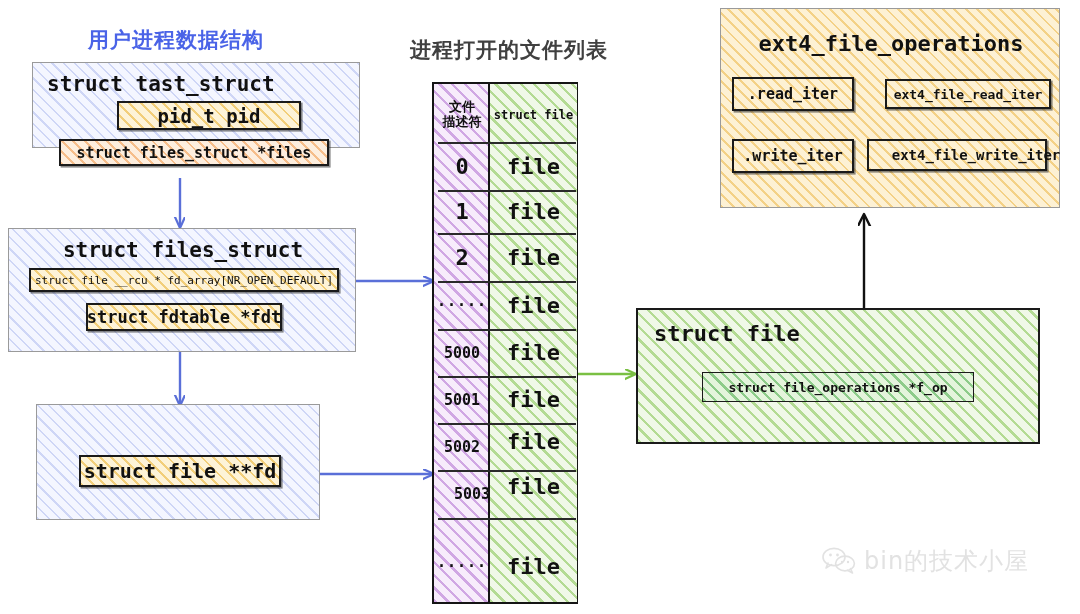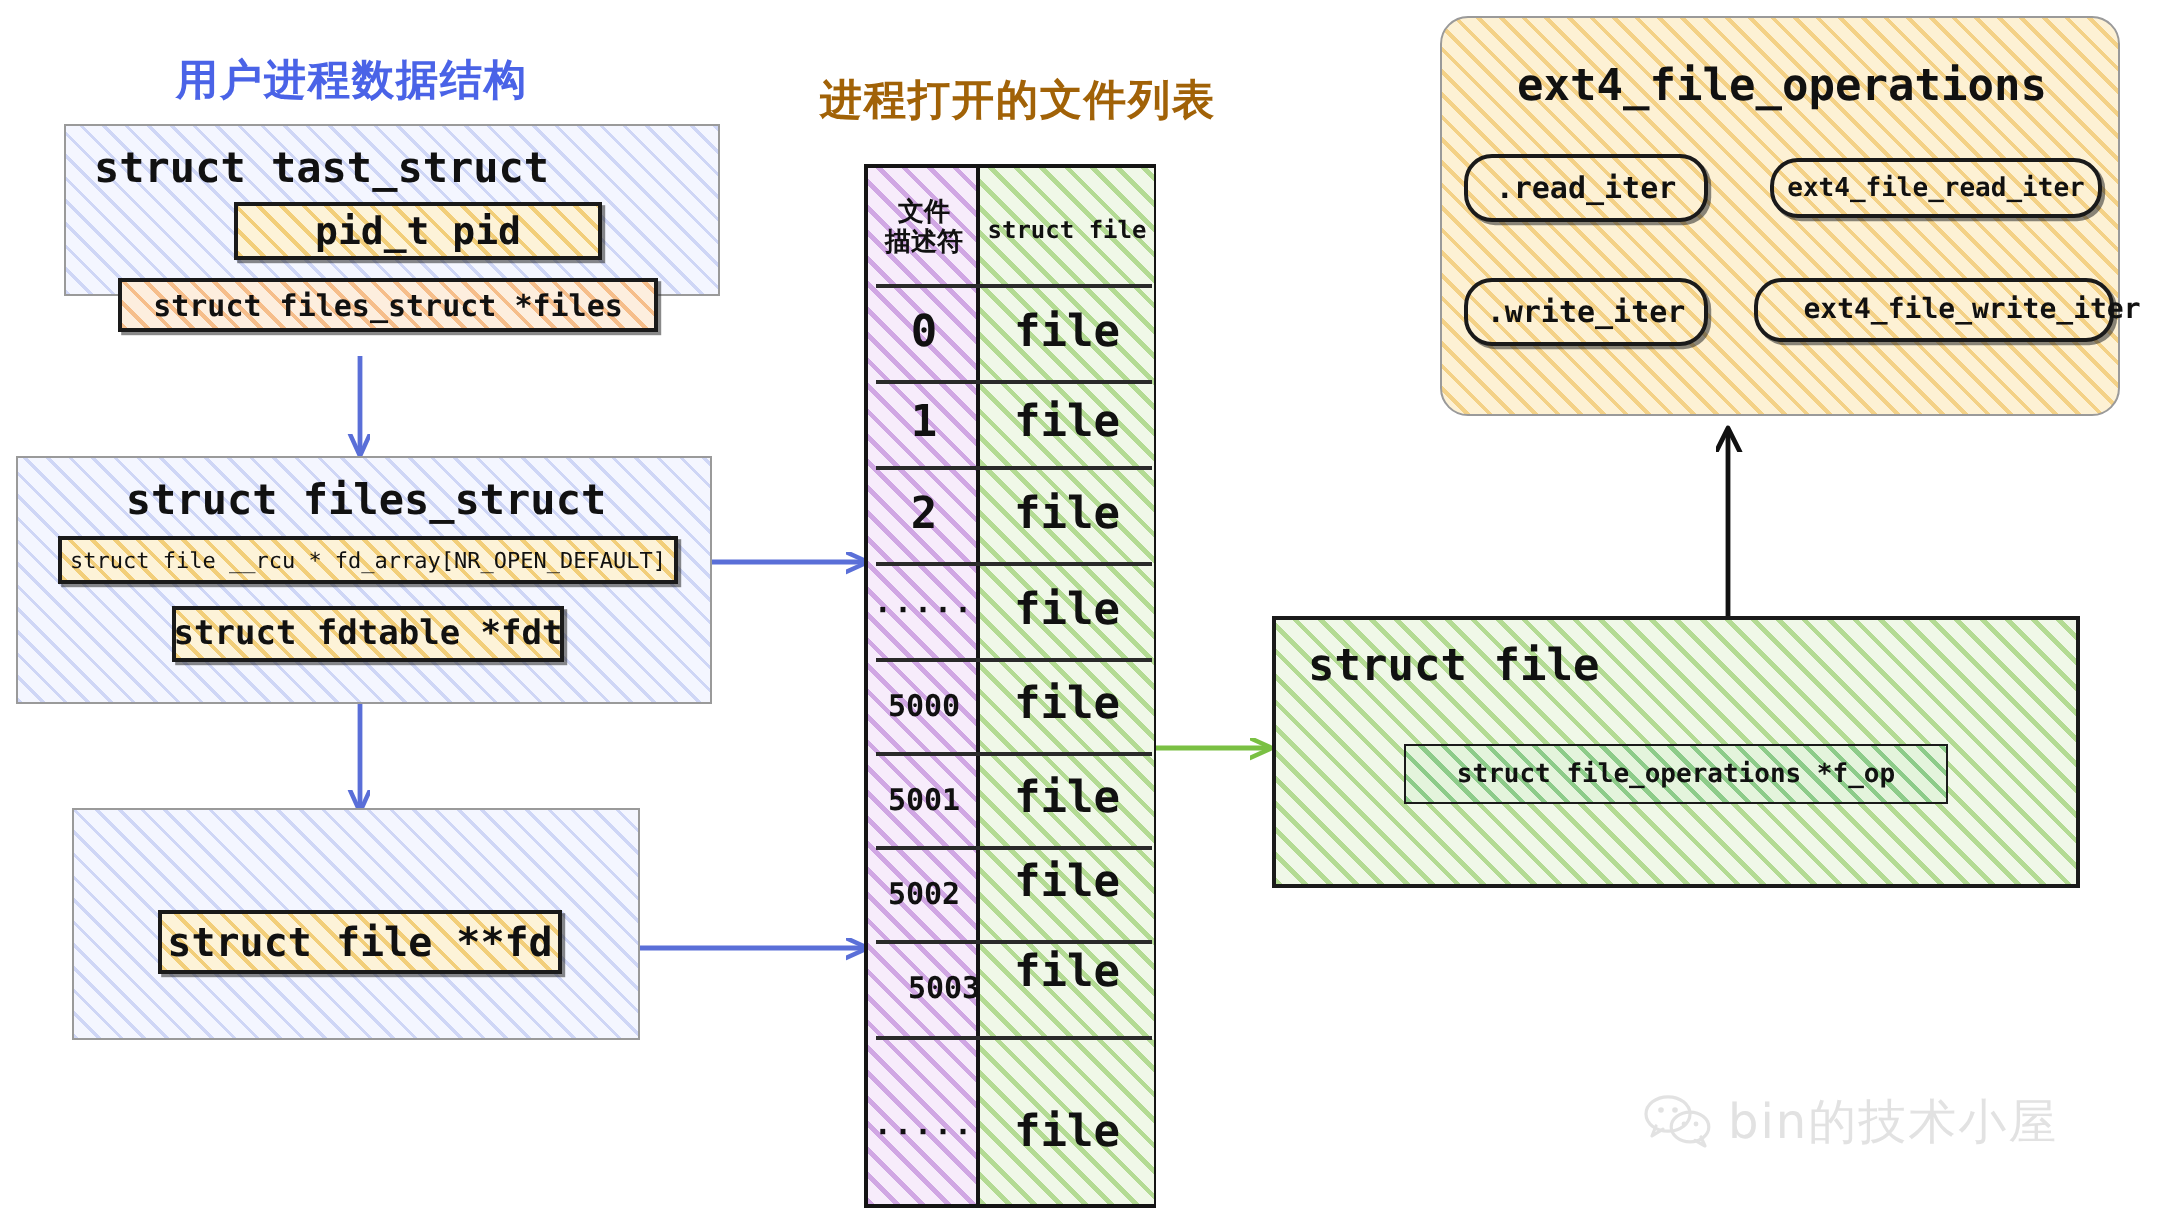--- a/index.html
+++ b/index.html
@@ -8,21 +8,21 @@
   .stage{position:absolute;left:0;top:0;width:1080px;height:614px;}
 
   .abs{position:absolute;box-sizing:border-box;}
 
   
   .title-blue{
     color:#4a63e7;font-family:"DejaVu Sans","Liberation Sans",sans-serif;
     font-size:21px;font-weight:700;letter-spacing:1px;white-space:nowrap;
   }
   .title-orange{
-    color:#a16207;font-family:"DejaVu Sans","Liberation Sans",sans-serif;
+    color:#404040;font-family:"DejaVu Sans","Liberation Sans",sans-serif;
     font-size:21px;font-weight:700;letter-spacing:1px;white-space:nowrap;
   }
 
   
   .hatch-blue{
     background:
       repeating-linear-gradient(45deg,rgba(120,140,225,.30) 0 1.6px,rgba(0,0,0,0) 1.6px 8px),
       #f4f6ff;
   }
   .hatch-yellow{
@@ -47,21 +47,20 @@
   }
   .hatch-green-dark{
     background:
       repeating-linear-gradient(45deg,rgba(70,170,70,.55) 0 2.2px,rgba(0,0,0,0) 2.2px 8px),
       #e4f4dc;
   }
   .hatch-amber{
     background:
       repeating-linear-gradient(45deg,rgba(232,170,40,.45) 0 2px,rgba(0,0,0,0) 2px 8px),
       #fdf1d4;
-    border-radius: 14px;
   }
 
   
   .outer-box{border:1.6px solid #9a9a9a;}
   .inner-box{border:2.2px solid #1a1a1a;box-shadow:1.6px 1.6px 0 rgba(40,40,40,.55);}
   .dark-box{border:2.4px solid #1a1a1a;}
 
   .lbl{
     display:flex;align-items:center;justify-content:center;
     width:100%;height:100%;color:#111;white-space:nowrap;
@@ -225,21 +224,21 @@
     <div class="abs inner-box hatch-amber" style="left:11px;top:68px;width:122px;height:34px;">
       <div class="lbl" style="font-size:15px;font-weight:700;">.read_iter</div>
     </div>
     <div class="abs inner-box hatch-amber" style="left:164px;top:70px;width:166px;height:30px;">
       <div class="lbl" style="font-size:13px;font-weight:700;">ext4_file_read_iter</div>
     </div>
 
     <div class="abs inner-box hatch-amber" style="left:11px;top:130px;width:122px;height:34px;">
       <div class="lbl" style="font-size:15px;font-weight:700;">.write_iter</div>
     </div>
-    <div class="abs inner-box hatch-amber" style="left:156px;top:130px;width:180px;height:32px;padding-left:38px;">
+    <div class="abs inner-box hatch-amber" style="left:146px;top:130px;width:180px;height:32px;padding-left:38px;">
       <div class="lbl" style="font-size:14px;font-weight:700;">ext4_file_write_iter</div>
     </div>
   </div>
 
   <div class="wm" style="left:822px;top:545px;">
     <svg width="34" height="28" viewBox="0 0 34 28">
       <ellipse cx="12" cy="10" rx="11" ry="8.6" fill="none" stroke="#e2e2e2" stroke-width="1.6"></ellipse>
       <path d="M6,16 L4,21 L9.5,17.6" fill="none" stroke="#e2e2e2" stroke-width="1.6" stroke-linecap="round" stroke-linejoin="round"></path>
       <circle cx="8.5" cy="8" r="1.4" fill="#e2e2e2"></circle>
       <circle cx="15.5" cy="8" r="1.4" fill="#e2e2e2"></circle>

